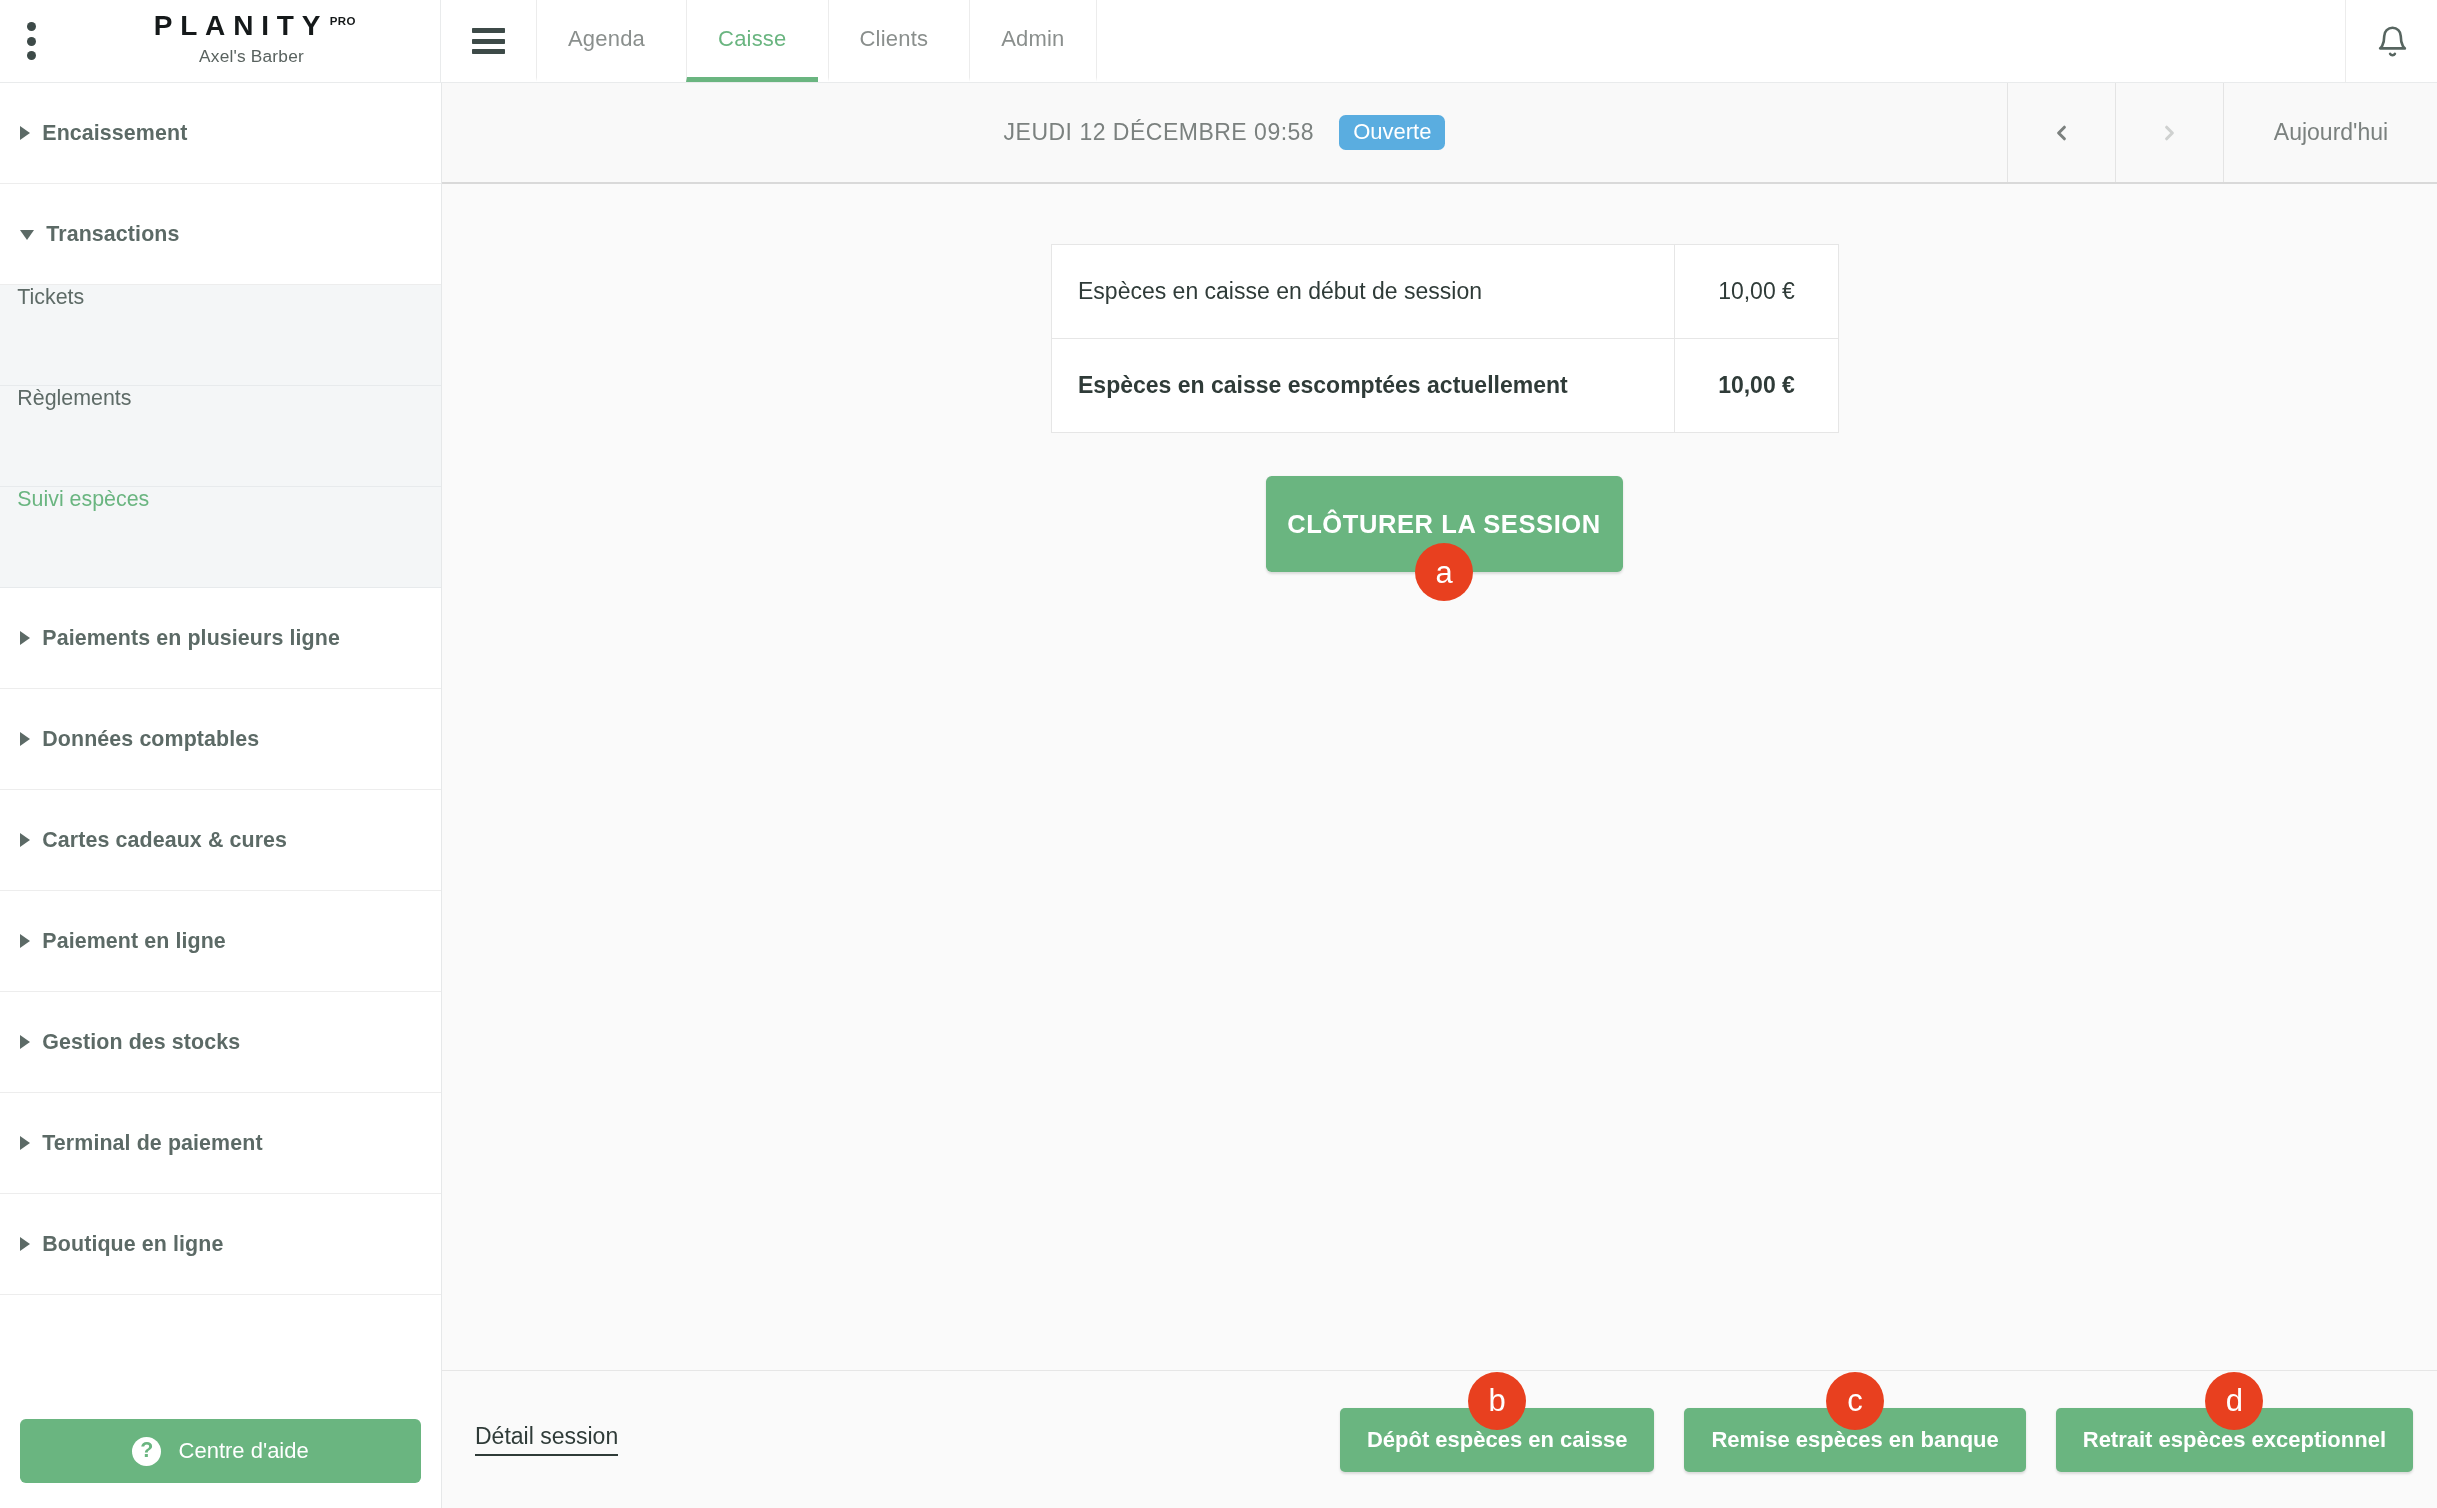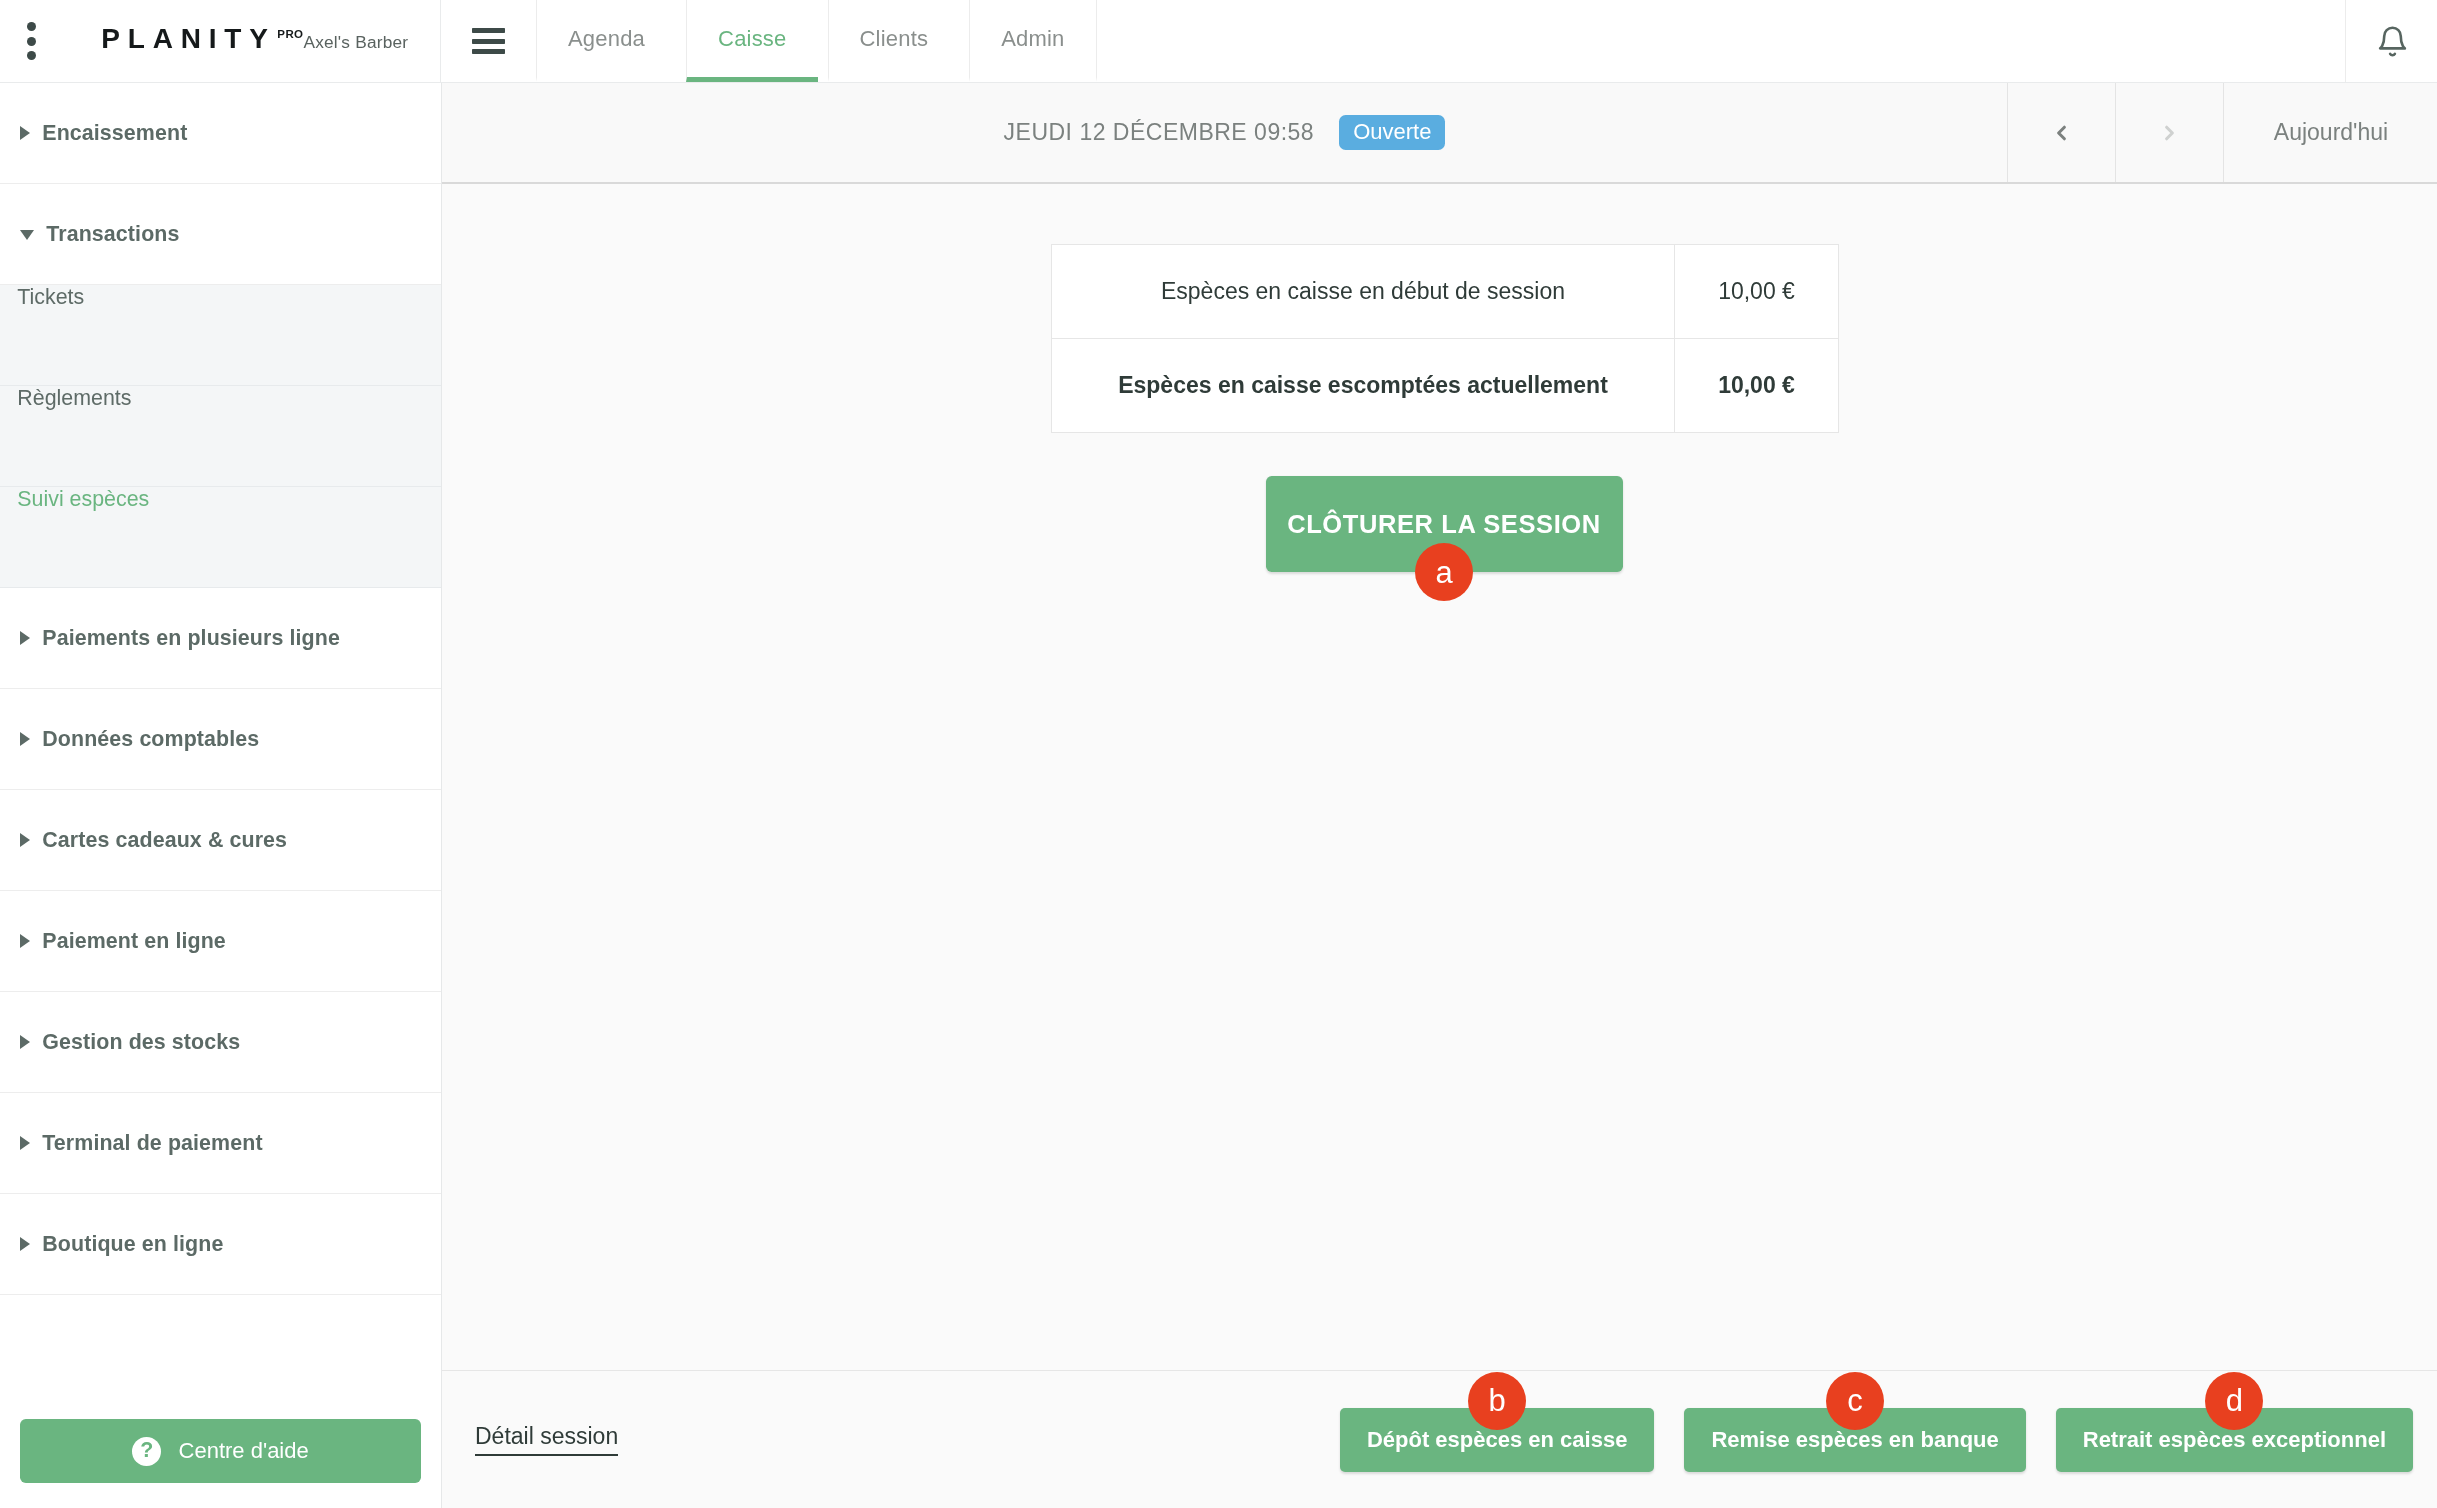--- a/index.html
+++ b/index.html
@@ -26,21 +26,21 @@
   .kebab-zone {
     width: 63px; min-width: 63px;
     display: flex; align-items: center; justify-content: center;
     cursor: pointer;
   }
   .kebab { display: flex; flex-direction: column; gap: 5.8px; align-items: center; }
   .kebab span { width: 9px; height: 9px; border-radius: 50%; background: #3d4a48; display:block; }
 
   .brand-zone {
     width: 378px; min-width: 378px;
-    display: flex; 
+    display: flex; flex-direction: column;
     align-items: center; justify-content: center;
     border-right: 1.6px solid #e9ebec;
     padding-bottom: 3.3px;
   }
   .brand-logo {
     font-size: 28px; font-weight: 700; letter-spacing: 7.8px;
     color: #15191a; line-height: 1; position: relative; padding-left: 6.6px;
     font-family: "Liberation Sans", sans-serif;
   }
   .brand-logo .pro {
@@ -186,21 +186,20 @@
     table-layout: fixed;
   }
   table.cash-table td {
     border: 1.6px solid #e6e6e6;
     padding: 0 26px;
     height: 94px;
     font-size: 23px;
     color: #2f3b38;
     vertical-align: middle;
     background: #ffffff;
-    text-align: center;
   }
   table.cash-table td.val {
     width: 164px;
     text-align: center;
     padding: 0 8.2px;
   }
   table.cash-table tr.bold td { font-weight: 700; }
 
   .close-session-wrap {
     position: absolute; top: 292px; left: 4px; width: 1996px;

